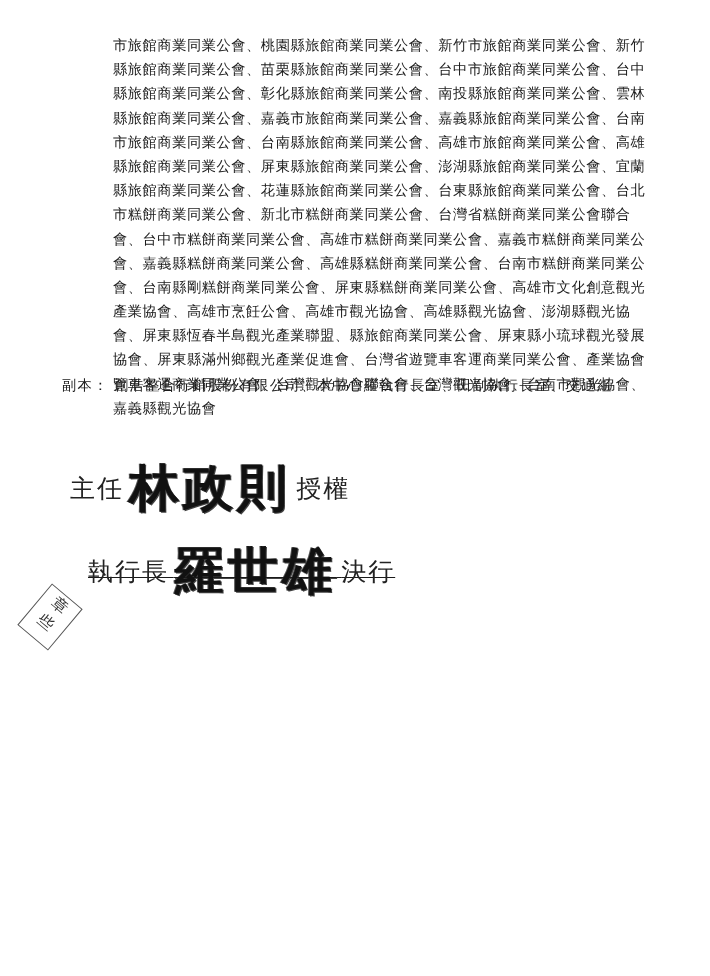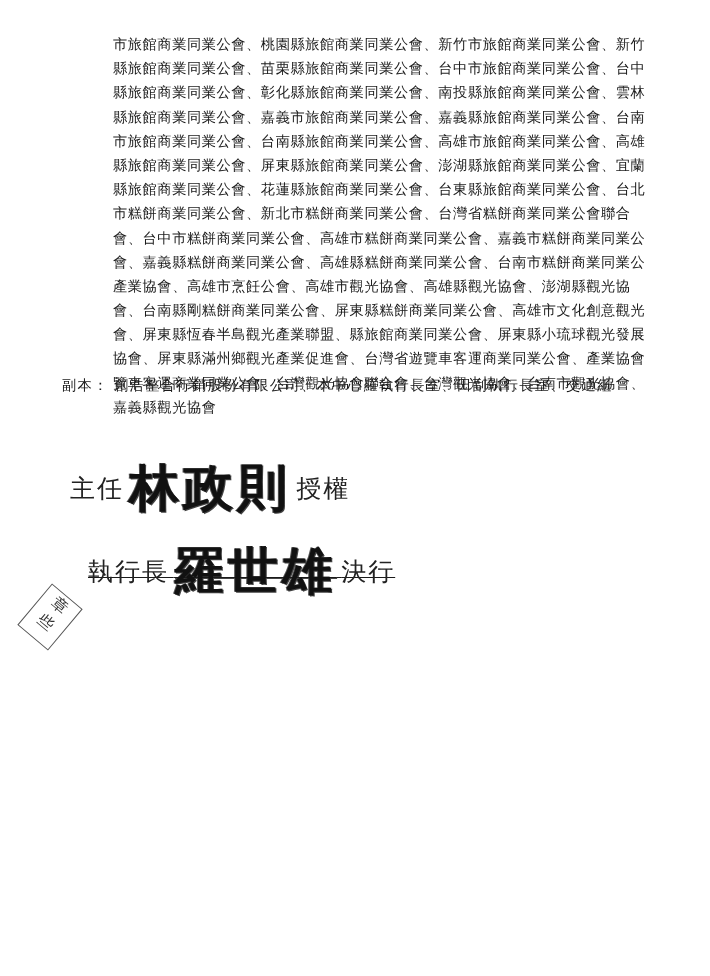--- a/index.html
+++ b/index.html
@@ -1,20 +1,20 @@
 <!DOCTYPE html>
 <html><head>
 <meta charset="utf-8">
 <style>
   html, body { margin: 0; padding: 0; background: #ffffff; }
   body { width: 710px; height: 976px; position: relative; overflow: hidden;
          font-family: "DejaVu Serif", "Liberation Serif", serif; color: #1a1a1a; }
   .page { position: absolute; left: 0; top: 0; width: 710px; height: 976px; }
   .recipients { position: absolute; left: 113px; top: 33px; width: 520px; }
-  .line { height: 24.2px; line-height: 24.2px; font-size: 14.2px; letter-spacing: 0.6px; white-space: nowrap; font-family: Liberation Mono, monospace; }
+  .line { height: 24.2px; line-height: 24.2px; font-size: 14.2px; letter-spacing: 0.6px; white-space: nowrap; }
   .cc { position: absolute; left: 62px; top: 373px; width: 600px; height: 24px; line-height: 24px;
         font-size: 14.2px; letter-spacing: 1.4px; white-space: nowrap; }
   .cc .label { display: inline-block; width: 52px; }
   .sig { position: absolute; white-space: nowrap; }
   .sig .small { font-size: 25px; letter-spacing: 2px; color: #222; vertical-align: middle; }
   .sig .big { font-size: 50px; font-weight: bold; letter-spacing: 4px; color: #111;
               vertical-align: middle; text-shadow: 1px 1px 0 #444, -1px 0 0 #555; }
   .sig1 { left: 70px; top: 455px; }
   .sig2 { left: 88px; top: 538px; text-decoration: underline; }
   .stamp { position: absolute; left: 30px; top: 590px; width: 38px; height: 52px;
@@ -33,22 +33,22 @@
     <div class="line">市旅館商業同業公會、桃園縣旅館商業同業公會、新竹市旅館商業同業公會、新竹</div>
     <div class="line">縣旅館商業同業公會、苗栗縣旅館商業同業公會、台中市旅館商業同業公會、台中</div>
     <div class="line">縣旅館商業同業公會、彰化縣旅館商業同業公會、南投縣旅館商業同業公會、雲林</div>
     <div class="line">縣旅館商業同業公會、嘉義市旅館商業同業公會、嘉義縣旅館商業同業公會、台南</div>
     <div class="line">市旅館商業同業公會、台南縣旅館商業同業公會、高雄市旅館商業同業公會、高雄</div>
     <div class="line">縣旅館商業同業公會、屏東縣旅館商業同業公會、澎湖縣旅館商業同業公會、宜蘭</div>
     <div class="line">縣旅館商業同業公會、花蓮縣旅館商業同業公會、台東縣旅館商業同業公會、台北</div>
     <div class="line">市糕餅商業同業公會、新北市糕餅商業同業公會、台灣省糕餅商業同業公會聯合</div>
     <div class="line">會、台中市糕餅商業同業公會、高雄市糕餅商業同業公會、嘉義市糕餅商業同業公</div>
     <div class="line">會、嘉義縣糕餅商業同業公會、高雄縣糕餅商業同業公會、台南市糕餅商業同業公</div>
+    <div class="line">會、台南縣剛糕餅商業同業公會、屏東縣糕餅商業同業公會、高雄市文化創意觀光</div>
     <div class="line">產業協會、高雄市烹飪公會、高雄市觀光協會、高雄縣觀光協會、澎湖縣觀光協</div>
-    <div class="line">會、台南縣剛糕餅商業同業公會、屏東縣糕餅商業同業公會、高雄市文化創意觀光</div>
     <div class="line">會、屏東縣恆春半島觀光產業聯盟、縣旅館商業同業公會、屏東縣小琉球觀光發展</div>
     <div class="line">協會、屏東縣滿州鄉觀光產業促進會、台灣省遊覽車客運商業同業公會、產業協會</div>
     <div class="line">覽車客運商業同業公會、台灣觀光協會聯合會、台灣觀光協會、台南市觀光協會、</div>
     <div class="line">嘉義縣觀光協會</div>
   </div>
 
   <div class="cc">
     <span class="label">副本：</span><span>創浩整合行銷股份有限公司、本中心羅執行長室、田副執行長室、交通組</span>
   </div>
 

